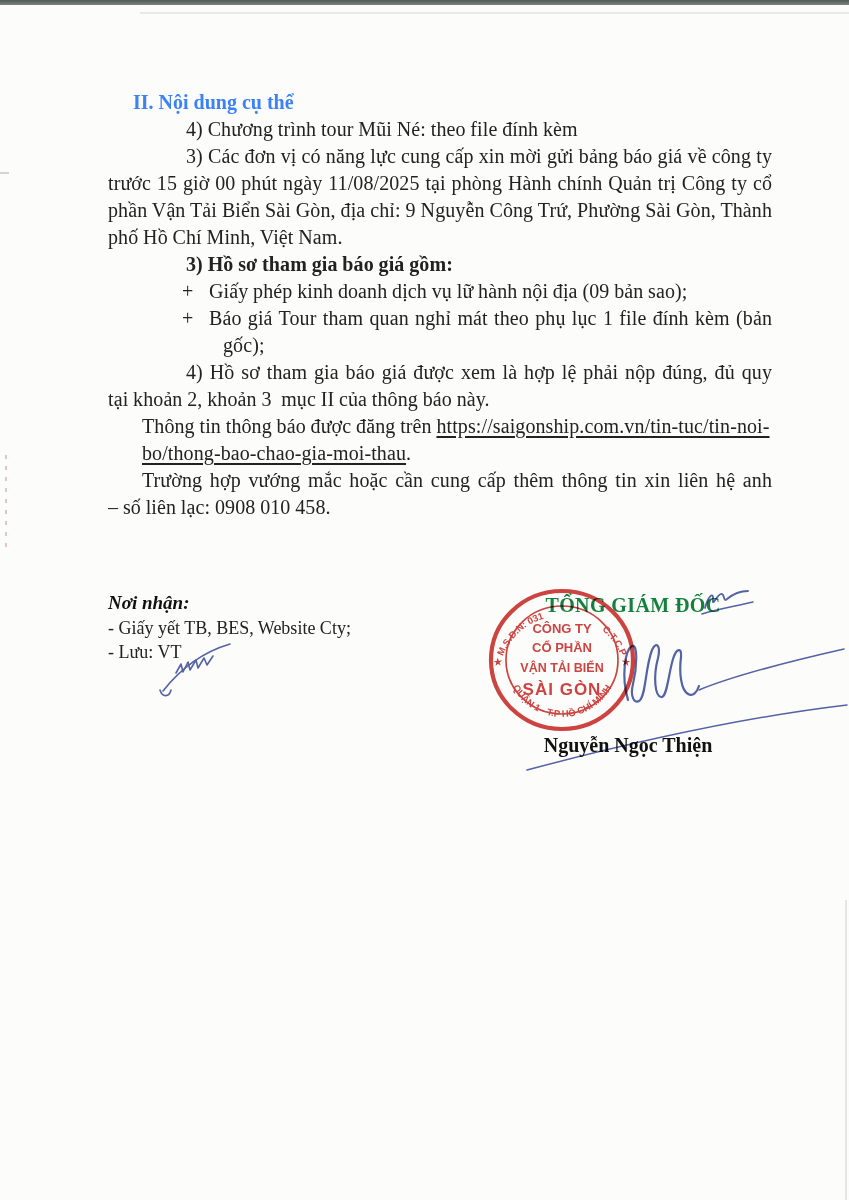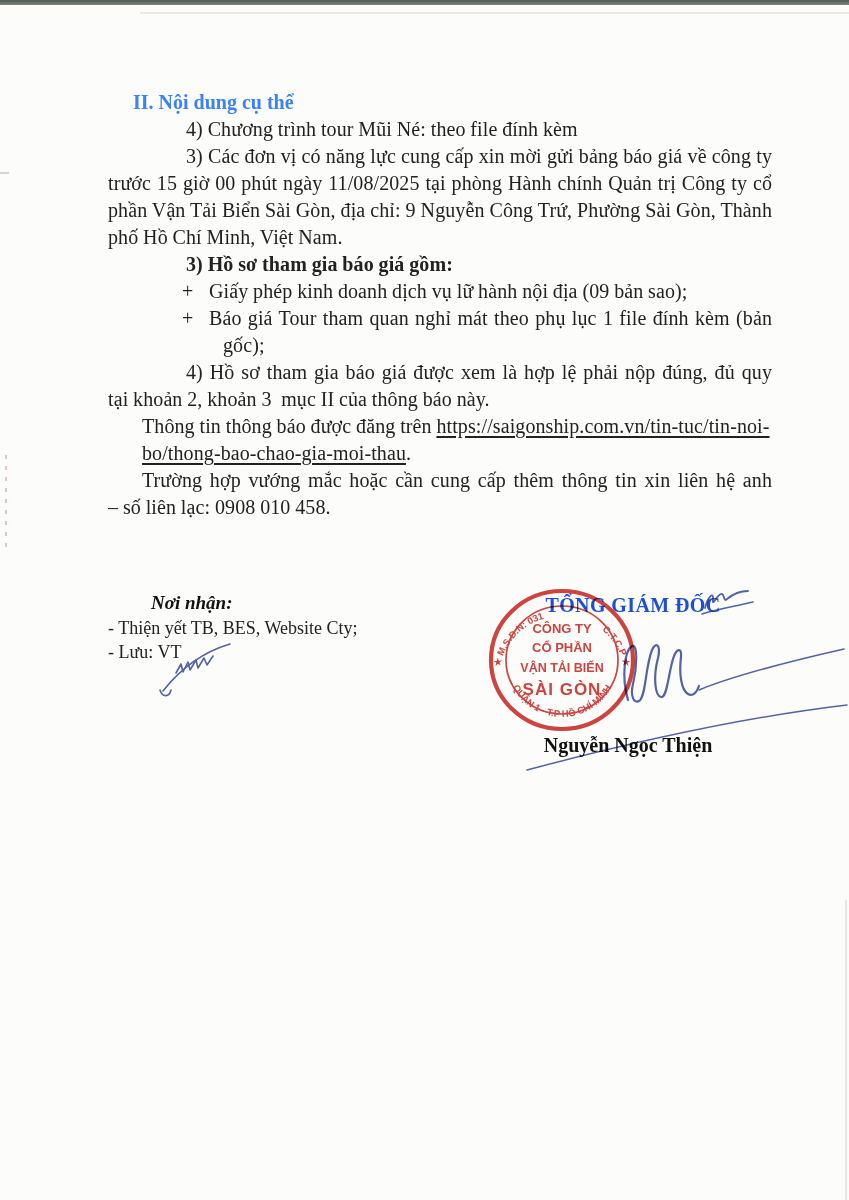--- a/index.html
+++ b/index.html
@@ -22,25 +22,25 @@
     font-size:20px;font-weight:bold;color:#3b82f6;}
   .line{height:27px;line-height:27px;overflow:hidden;font-size:20px;
     letter-spacing:.1px;word-spacing:-.3px;white-space:normal;}
   .line.j{text-align:justify;}
   .line.j::after{content:"";display:inline-block;width:100%;height:0;}
   .line.nw{white-space:nowrap;}
   .line .plus{display:inline-block;width:27px;}
   .line .u{text-decoration:underline;text-underline-offset:3px;}
 
   .recipients{position:absolute;left:108px;top:591px;font-size:18px;line-height:24.5px;}
-  .recipients-title{font-size:19px;font-weight:bold;font-style:italic;color:#111;margin-left:43px;}
+  .recipients-title{font-size:19px;font-weight:bold;font-style:italic;color:#111;}
 
   .sign-title{position:absolute;left:538px;top:592px;width:190px;height:26px;
     line-height:26px;text-align:center;font-size:20px;font-weight:bold;
-    color:#1d4ed8;letter-spacing:.4px;z-index:2;}
+    color:#15803d;letter-spacing:.4px;z-index:2;}
   .sign-name{position:absolute;left:528px;top:732px;width:200px;height:26px;
     line-height:26px;text-align:center;font-size:20px;font-weight:bold;color:#111;z-index:2;}
 
   .stamp{position:absolute;left:486px;top:587px;z-index:3;
     mix-blend-mode:multiply;opacity:.92;}
   .stamp text{font-family:"Liberation Sans", sans-serif;font-weight:bold;}
   .ink{position:absolute;left:0;top:0;z-index:4;mix-blend-mode:multiply;}
 </style>
 </head>
 <body>
@@ -69,21 +69,21 @@
         <div class="line"><span>tại khoản 2, khoản 3&nbsp; mục II của thông báo này.</span></div>
         <div class="line nw" style="padding-left: 34px;"><span>Thông tin thông báo được đăng trên </span><span class="u">https://saigonship.com.vn/tin-tuc/tin-noi-</span></div>
         <div class="line" style="padding-left: 34px;"><span class="u">bo/thong-bao-chao-gia-moi-thau</span><span>.</span></div>
         <div class="line j" style="padding-left: 34px;"><span>Trường hợp vướng mắc hoặc cần cung cấp thêm thông tin xin liên hệ anh Nam</span></div>
         <div class="line"><span>– số liên lạc: 0908 010 458.</span></div>
       </div>
   </div>
 
   <div class="recipients">
     <div class="recipients-title">Nơi nhận:</div>
-    <div>- Thiện yết TB, BES, Website Cty;</div>
+    <div>- Giấy yết TB, BES, Website Cty;</div>
     <div>- Lưu: VT</div>
   </div>
 
   <div class="sign-title">TỔNG GIÁM ĐỐC</div>
   <div class="sign-name">Nguyễn Ngọc Thiện</div>
 
   <svg class="stamp" width="152" height="148" viewBox="0 0 152 148">
     <ellipse cx="76" cy="73" rx="71" ry="69" fill="none" stroke="#cc3431" stroke-width="4.2"></ellipse>
     <ellipse cx="76" cy="73" rx="56" ry="54" fill="none" stroke="#cc3431" stroke-width="1.7"></ellipse>
     <defs>

